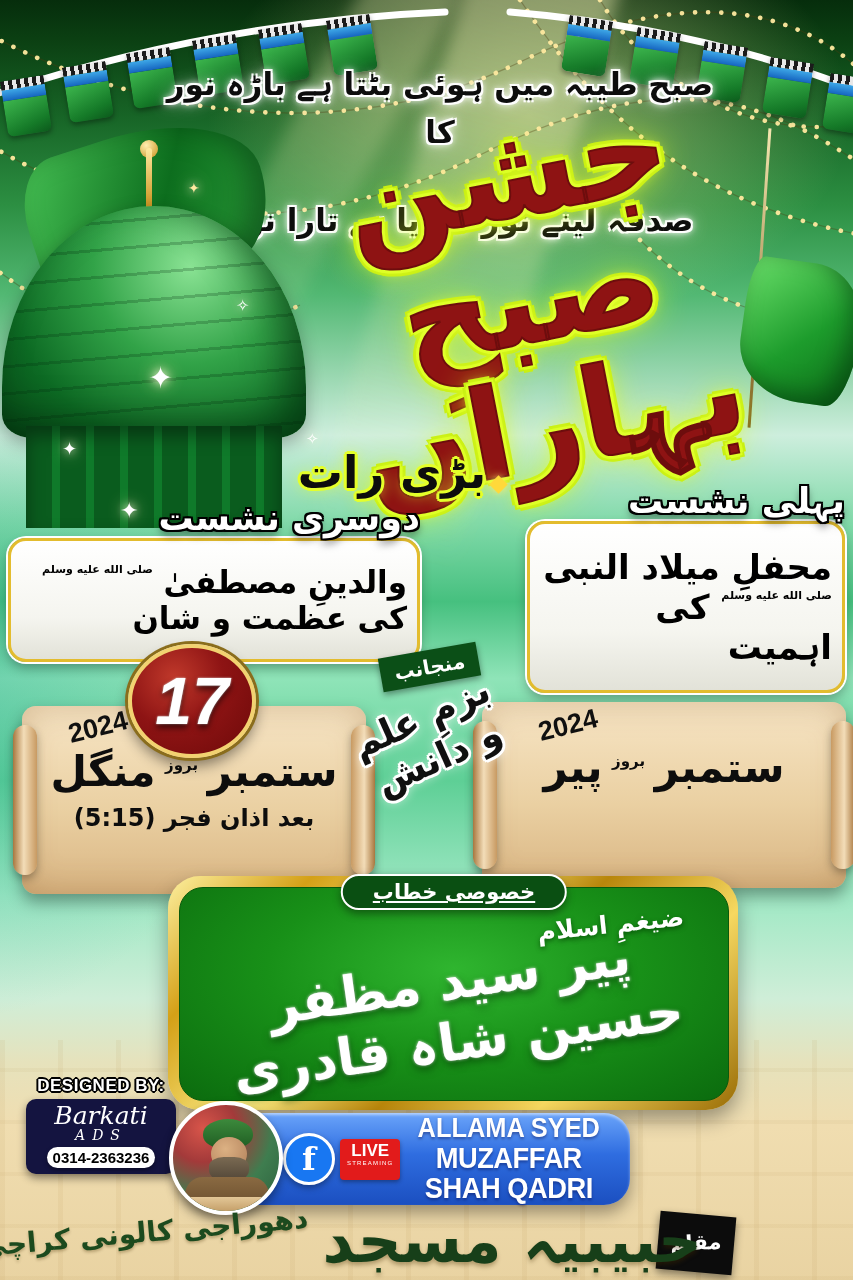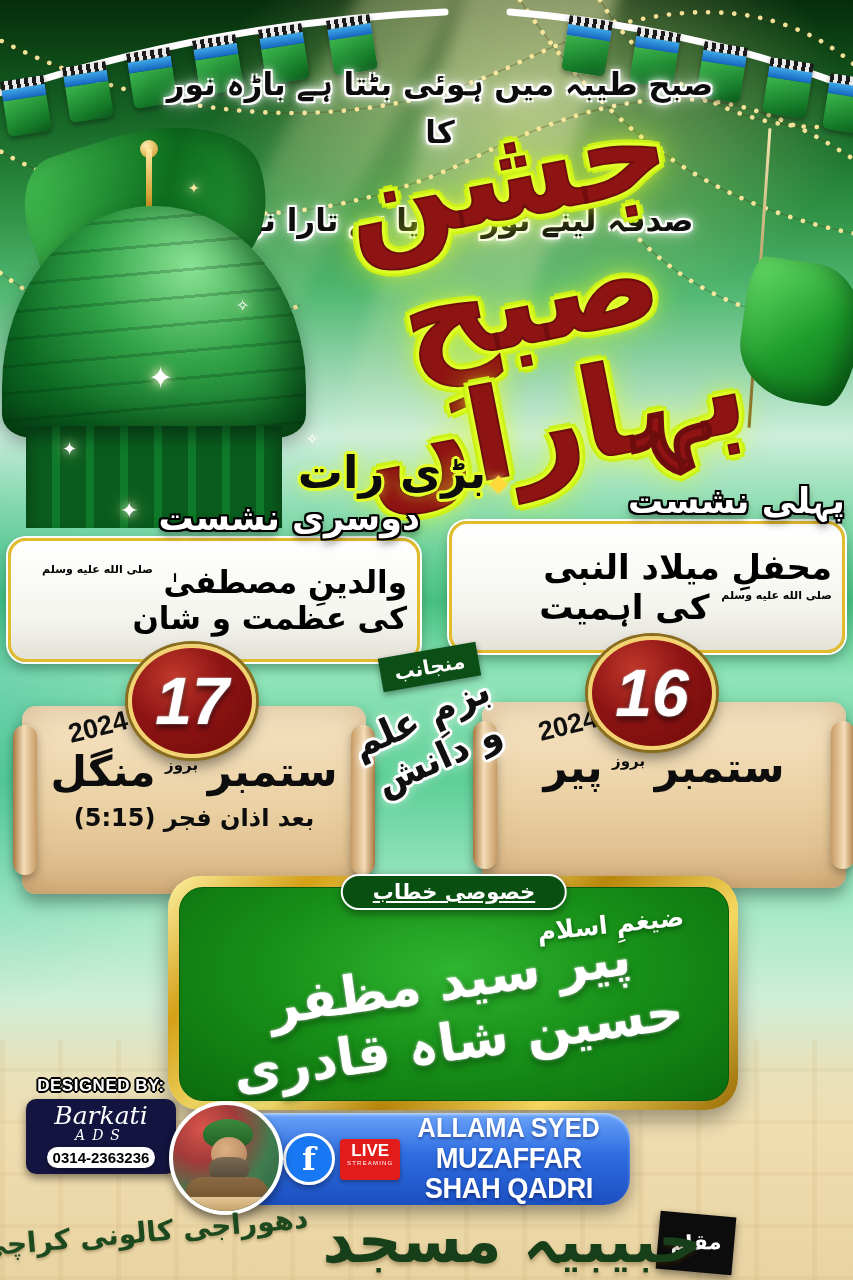--- a/index.html
+++ b/index.html
@@ -77,21 +77,21 @@
       0 0 16px rgba(228,255,42,.95);}
   .diamond{position:absolute;left:492px;top:478px;width:13px;height:13px;background:#ffd93a;transform:rotate(45deg);box-shadow:0 0 8px #ffec6a;}
 
   
   .session{position:absolute;direction:rtl;}
   .session-heading{color:#fff;font-size:35px;font-weight:bold;
     text-shadow:-2px -2px 0 #000,2px -2px 0 #000,-2px 2px 0 #000,2px 2px 0 #000,0 2px 0 #000,0 -2px 0 #000,2px 0 0 #000,-2px 0 0 #000,0 5px 8px rgba(0,0,0,.55);}
   .session-box{margin-top:0;background:linear-gradient(180deg,#ffffff 0%,#f5f5ef 65%,#e2e2d8 100%);
     border:3px solid #e3bc2e;box-shadow:0 0 0 2px #fff,0 6px 12px rgba(0,0,0,.3);
     border-radius:18px;padding:23px 10px;color:#000;font-weight:bold;}
-  .session-first{right:8px;top:481px;width:396px;}
+  .session-first{right:8px;top:481px;width:318px;}
   .session-first .session-box{font-size:34px;}
   .session-second{left:8px;top:498px;width:412px;}
   .session-second .session-box{font-size:31px;}
   .hon{font-size:11px;vertical-align:20px;display:inline-block;line-height:1;}
 
   
   .scroll{position:absolute;background:linear-gradient(180deg,#f7e5c5 0%,#ead0a2 55%,#d9b583 100%);
     border-radius:14px;box-shadow:0 8px 16px rgba(0,0,0,.35), inset 0 0 34px rgba(125,75,20,.28);}
   .scroll::before,.scroll::after{content:"";position:absolute;top:10%;width:24px;height:80%;border-radius:12px;
     background:linear-gradient(90deg,#a8773f,#f3ddb8 45%,#c89a62);box-shadow:0 4px 8px rgba(0,0,0,.3);}
@@ -274,21 +274,20 @@
   <div class="scroll scroll-right">
     <div class="scroll-content">
       <div class="year year-right">2024</div>
       <div class="date-line">
         <span class="month">ستمبر</span>
         <span class="broz">بروز</span>
         <span class="weekday">پیر</span>
       </div>
     </div>
   </div>
-  <div class="day-circle circle-16">16</div>
 
   <div class="scroll scroll-left">
     <div class="scroll-content">
       <div class="year year-left">2024</div>
       <div class="date-line">
         <span class="month">ستمبر</span>
         <span class="broz">بروز</span>
         <span class="weekday">منگل</span>
       </div>
       <div class="time-line">بعد اذان فجر (5:15)</div>

